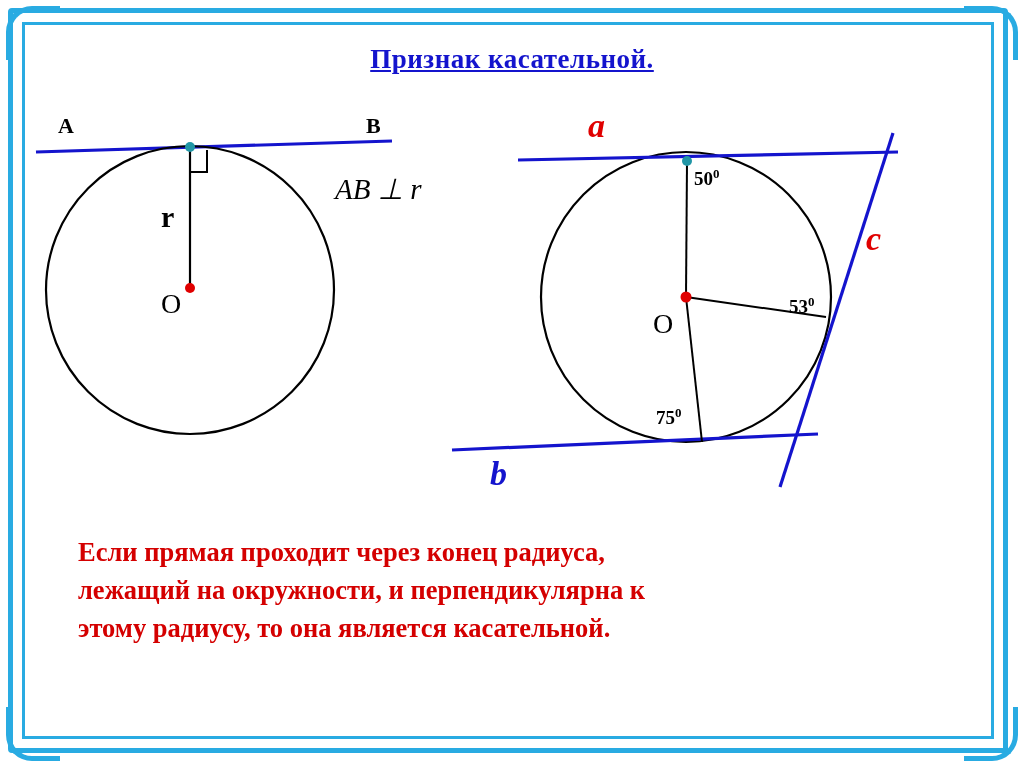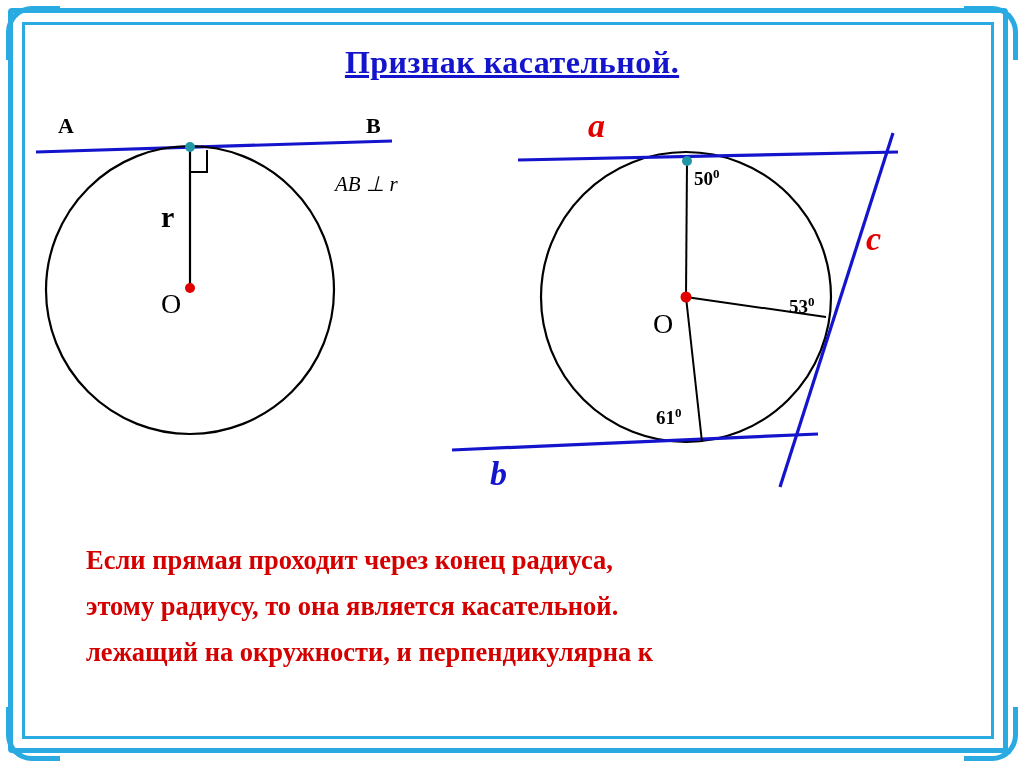--- a/index.html
+++ b/index.html
@@ -42,21 +42,21 @@
   .corner-br { right: 6px; bottom: 6px;border-bottom: 5px solid #29ABE2; border-right: 5px solid #29ABE2; border-bottom-right-radius: 26px; }
 
   
   .title {
     position: absolute;
     left: 0; top: 44px;
     width: 1024px;
     text-align: center;
     font-family: "Liberation Serif", serif;
     font-weight: bold;
-    font-size: 32px;
+    font-size: 27px;
     color: #1414CD;
     text-decoration: underline;
     letter-spacing: 0.5px;
   }
 
   
   .diagram {
     position: absolute;
     left: 0; top: 0;
     width: 1024px; height: 767px;
@@ -78,21 +78,21 @@
     position: absolute;
     left: 78px;
     top: 533px;
     width: 880px;
     font-family: "Liberation Serif", serif;
     font-weight: bold;
     font-size: 26.5px;
     line-height: 38px;
     color: #D40000;
   }
-  .statement div { margin: 8px; padding: 0; }
+  .statement div { margin: 0; padding: 0; }
 </style>
 </head>
 <body>
 
 <div id="page">
 
   <div class="frame-outer"></div>
   <div class="frame-inner"></div>
   <div class="corner corner-tl"></div>
   <div class="corner corner-tr"></div>
@@ -131,32 +131,32 @@
 
     <circle cx="687" cy="161" r="5" fill="#2196A6"></circle>
 
     <circle cx="686" cy="297" r="5.5" fill="#E00000"></circle>
   </svg>
 
   <div class="lbl lbl-black lbl-bold" style="left:58px; top:113px; font-size:22px;">A</div>
   <div class="lbl lbl-black lbl-bold" style="left:366px; top:113px; font-size:22px;">B</div>
   <div class="lbl lbl-black lbl-bold" style="left:161px; top:200px; font-size:30px;">r</div>
   <div class="lbl lbl-black" style="left:161px; top:288px; font-size:28px;">O</div>
-  <div class="lbl lbl-black" style="left:335px; top:172px; font-size:21px; font-family:'Liberation Serif', serif; font-style:italic;">AB ⊥ r</div>
+  <div class="lbl lbl-black" style="left:335px; top:172px; font-size:29px; font-family:'Liberation Serif', serif; font-style:italic;">AB ⊥ r</div>
 
   <div class="lbl lbl-red" style="left:588px; top:107px; font-size:34px;">a</div>
   <div class="lbl lbl-blue" style="left:490px; top:455px; font-size:34px;">b</div>
   <div class="lbl lbl-red" style="left:866px; top:220px; font-size:34px;">c</div>
   <div class="lbl lbl-black" style="left:653px; top:308px; font-size:28px;">O</div>
 
   <div class="lbl lbl-black lbl-bold" style="left:694px; top:166px; font-size:19px;"><span>50</span><sup style="font-size:13px;">0</sup></div>
 
   <div class="lbl lbl-black lbl-bold" style="left:789px; top:294px; font-size:19px;"><span>53</span><sup style="font-size:13px;">0</sup></div>
 
-  <div class="lbl lbl-black lbl-bold" style="left:656px; top:405px; font-size:19px;"><span>61</span><sup style="font-size:13px;">0</sup></div>
+  <div class="lbl lbl-black lbl-bold" style="left:656px; top:405px; font-size:19px;"><span>75</span><sup style="font-size:13px;">0</sup></div>
 
   <div class="statement">
     <div>Если прямая проходит через конец радиуса,</div>
+    <div>лежащий на окружности, и перпендикулярна к</div>
     <div>этому радиусу, то она является касательной.</div>
-    <div>лежащий на окружности, и перпендикулярна к</div>
   </div>
 
 </div>
 
 </body></html>

